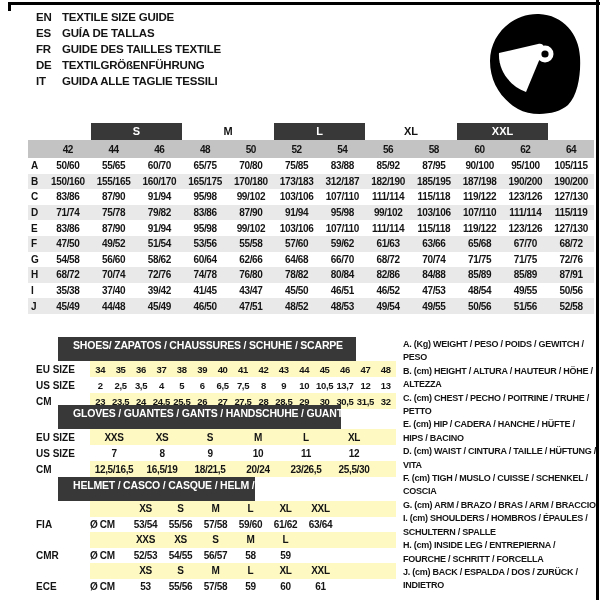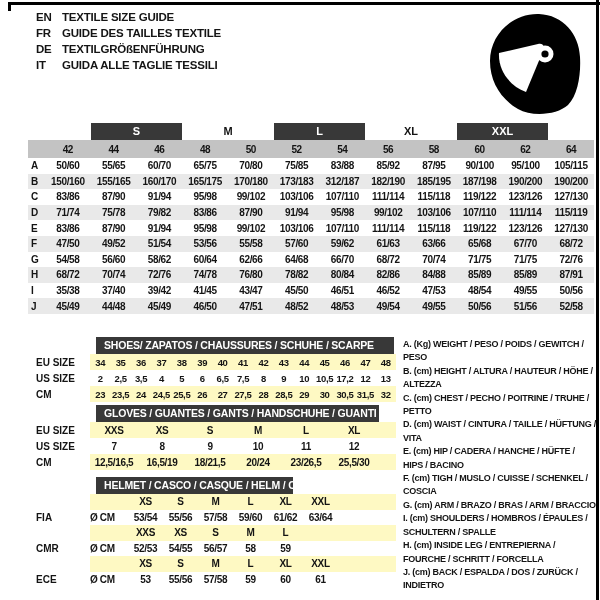--- a/index.html
+++ b/index.html
@@ -27,21 +27,21 @@
   .mt-row.num-row{height:18px;background:#c3c3c3;font-size:10.5px;}
   .mt-letter{padding-left:3px;font-size:10px;}
   .mt-cell{text-align:center;font-size:10px;letter-spacing:-0.35px;white-space:nowrap;}
   .mt-row.stripe{background:#e9e9e9;}
 
   
   .section{position:absolute;left:28px;width:567px;}
   #shoes-section{top:337px;}
   #gloves-section{top:405px;}
   #helmet-section{top:477px;}
-  .sec-title{margin-left:68px;background:#383838;color:#fff;font-size:10.5px;height:17px;line-height:16px;padding-left:8px;letter-spacing:-0.2px;white-space:nowrap;overflow:hidden;box-sizing:border-box;}
+  .sec-title{margin-left:30px;background:#383838;color:#fff;font-size:10.5px;height:24px;line-height:16px;padding-left:15px;letter-spacing:-0.2px;white-space:nowrap;overflow:hidden;box-sizing:border-box;}
   #shoes-section .sec-title{width:298px;}
   #gloves-section .sec-title{width:283px;}
   #helmet-section .sec-title{width:197px;}
   .sec-row{display:flex;height:16px;}
   #helmet-section .sec-row{height:15.5px;}
   .lbl{width:62px;padding-left:8px;box-sizing:border-box;font-size:10px;display:flex;align-items:center;}
   .cells{width:306px;display:grid;align-items:center;height:100%;}
   .cells.gray{background:#fef9c3;}
   .shoes-grid{grid-template-columns:repeat(15,1fr);}
   .gloves-grid{grid-template-columns:repeat(6,48px) 1fr;}
@@ -60,20 +60,24 @@
 <div class="canvas">
 
   <div class="border-top"></div>
   <div class="border-stub"></div>
   <div class="border-right"></div>
 
   <div class="lang-list">
       <div class="lang-row">
         <div class="lang-code">EN</div>
         <div class="lang-text">TEXTILE SIZE GUIDE</div>
+      </div>
+      <div class="lang-row">
+        <div class="lang-code">ES</div>
+        <div class="lang-text">GUÍA DE TALLAS</div>
       </div>
       <div class="lang-row">
         <div class="lang-code">FR</div>
         <div class="lang-text">GUIDE DES TAILLES TEXTILE</div>
       </div>
       <div class="lang-row">
         <div class="lang-code">DE</div>
         <div class="lang-text">TEXTILGRÖßENFÜHRUNG</div>
       </div>
       <div class="lang-row">
@@ -297,21 +301,21 @@
             <div class="cell">3,5</div>
             <div class="cell">4</div>
             <div class="cell">5</div>
             <div class="cell">6</div>
             <div class="cell">6,5</div>
             <div class="cell">7,5</div>
             <div class="cell">8</div>
             <div class="cell">9</div>
             <div class="cell">10</div>
             <div class="cell">10,5</div>
-            <div class="cell">17,2</div>
+            <div class="cell">13,7</div>
             <div class="cell">12</div>
             <div class="cell">13</div>
           </div>
         </div>
         <div class="sec-row">
           <div class="lbl">CM</div>
           <div class="cells shoes-grid gray">
             <div class="cell">23</div>
             <div class="cell">23,5</div>
             <div class="cell">24</div>
@@ -446,22 +450,22 @@
             <div class="cell">61</div>
           </div>
         </div>
       </div>
   </div>
 
   <div class="legend">
       <div class="legend-item">A. (Kg) WEIGHT / PESO / POIDS / GEWITCH / PESO</div>
       <div class="legend-item">B. (cm) HEIGHT / ALTURA / HAUTEUR / HÖHE / ALTEZZA</div>
       <div class="legend-item">C. (cm) CHEST / PECHO / POITRINE / TRUHE / PETTO</div>
+      <div class="legend-item">E. (cm) HIP / CADERA / HANCHE / HÜFTE / HIPS /  BACINO</div>
       <div class="legend-item">D. (cm) WAIST / CINTURA / TAILLE / HÜFTUNG / VITA</div>
-      <div class="legend-item">E. (cm) HIP / CADERA / HANCHE / HÜFTE / HIPS /  BACINO</div>
       <div class="legend-item">F. (cm) TIGH / MUSLO / CUISSE / SCHENKEL / COSCIA</div>
       <div class="legend-item">G. (cm) ARM  / BRAZO / BRAS / ARM / BRACCIO</div>
       <div class="legend-item">I. (cm) SHOULDERS / HOMBROS / ÉPAULES / SCHULTERN / SPALLE</div>
       <div class="legend-item">H. (cm) INSIDE LEG / ENTREPIERNA / FOURCHE / SCHRITT / FORCELLA</div>
       <div class="legend-item">J. (cm) BACK / ESPALDA / DOS / ZURÜCK / INDIETRO</div>
     </div>
 
 </div>
 
 </body></html>

